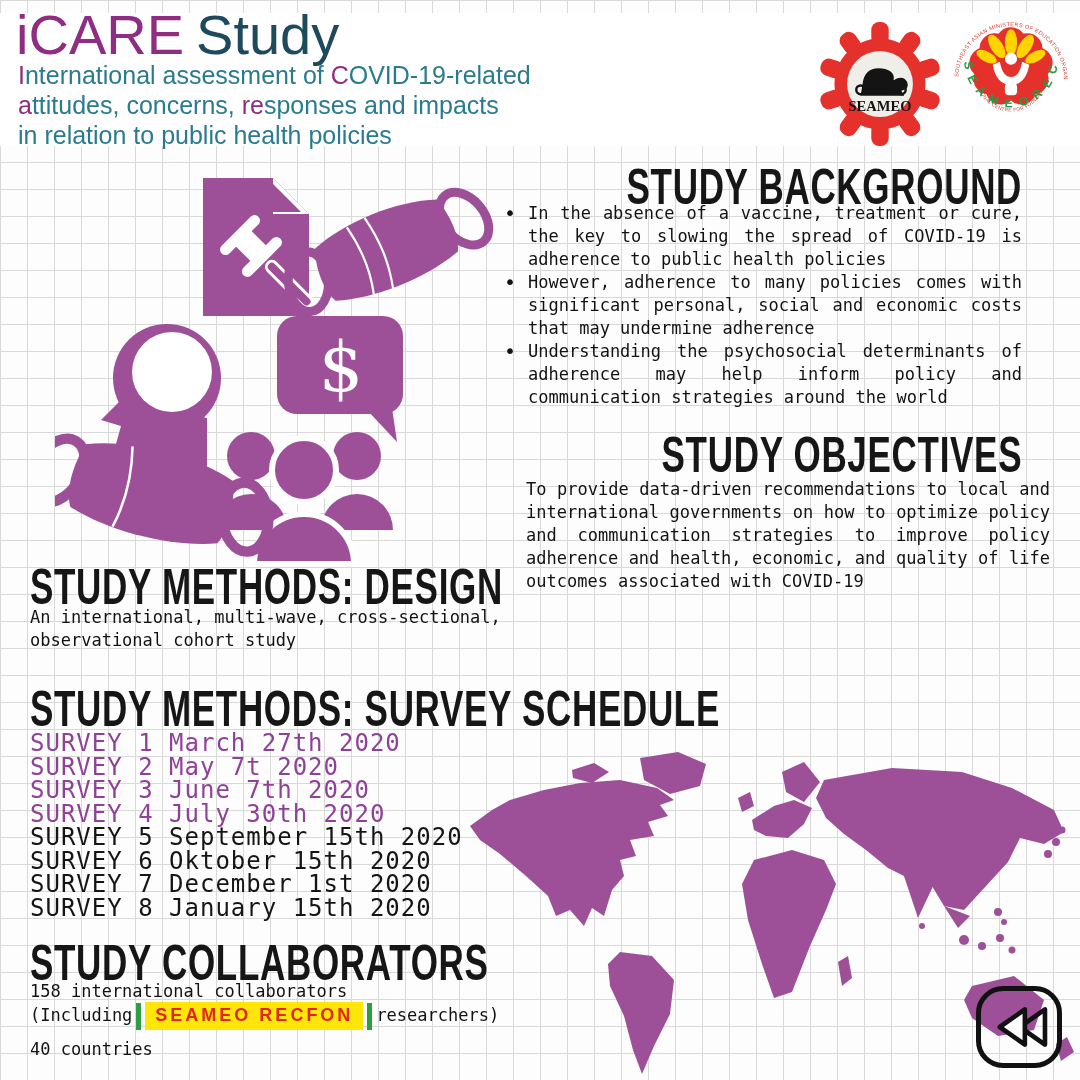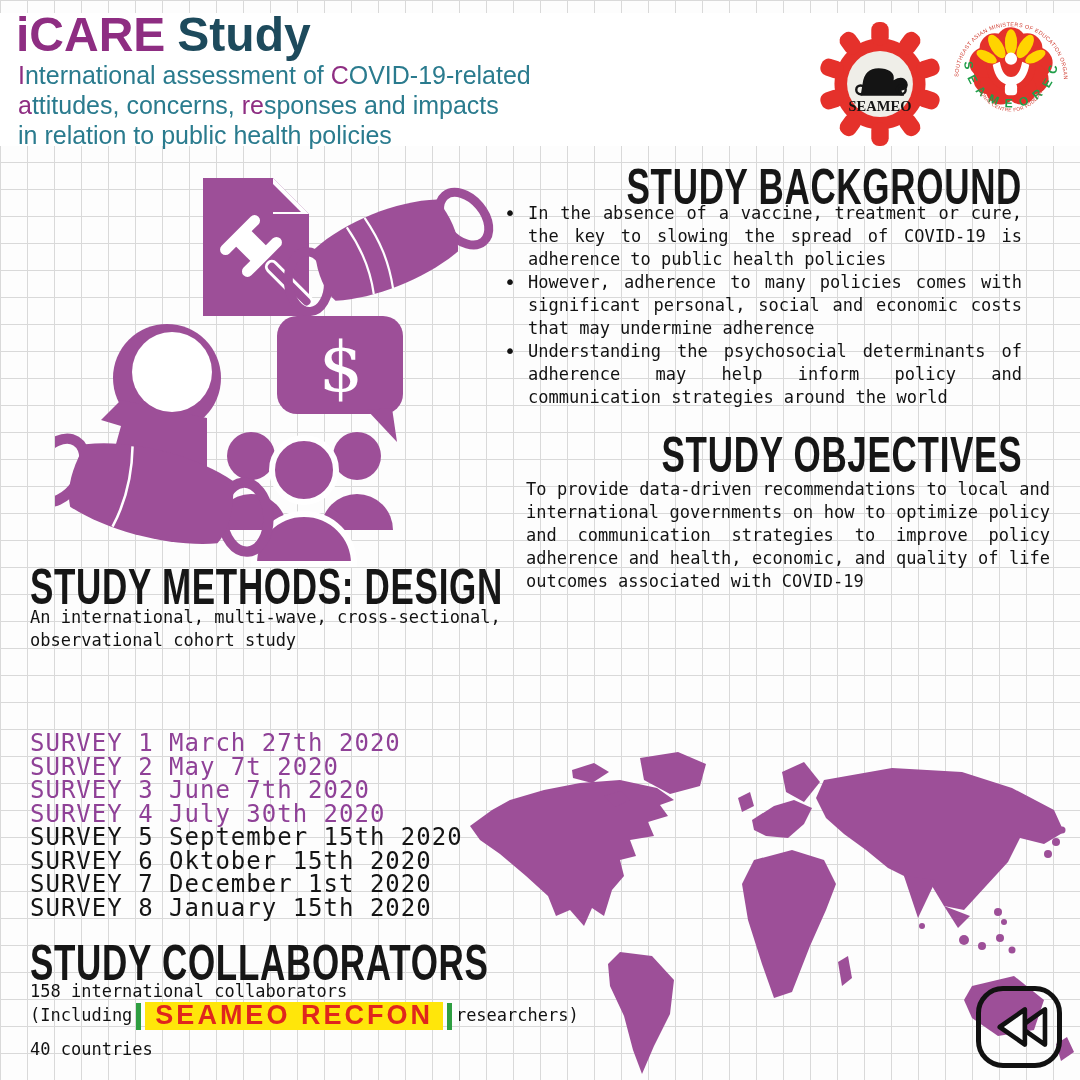--- a/index.html
+++ b/index.html
@@ -8,21 +8,21 @@
     position:relative;width:1080px;height:1080px;
     background-color:#fdfdfd;
     background-image:
       linear-gradient(to right,#d9d9d9 1px,transparent 1px),
       linear-gradient(to bottom,#d9d9d9 1px,transparent 1px);
     background-size:27px 27px;
     font-family:"DejaVu Sans Mono",monospace;color:#121212;
   }
   .band{position:absolute;left:0;top:13px;width:1080px;height:133px;background:#ffffff;}
   .title{position:absolute;left:16px;top:10px;font-family:"Liberation Sans",sans-serif;
-    font-weight:700;font-size:48px;line-height:50px;white-space:nowrap;}
+    font-weight:400;font-size:56px;line-height:50px;white-space:nowrap;}
   .title .p1{color:#8e2d82;}
   .title .p2{color:#1d4a5c;margin-left:12px;}
   .subtitle{position:absolute;left:18px;top:60px;font-family:"Liberation Sans",sans-serif;
     font-size:25px;line-height:30px;color:#2a7b8e;white-space:nowrap;}
   .subtitle .hl{color:#8e2d82;}
   .logo{position:absolute;}
   .heading{position:absolute;font-family:"Liberation Sans",sans-serif;font-weight:700;
     font-size:50px;line-height:50px;color:#161616;white-space:nowrap;}
   .heading>span{display:inline-block;transform:scaleX(0.70);letter-spacing:1px;}
   .h-left>span{transform-origin:0 50%;}
@@ -35,21 +35,21 @@
   .bullets li::before{content:"\2022";position:absolute;left:4px;top:0;font-size:20px;}
   .obj-body{position:absolute;left:526px;top:478px;width:524px;}
   .design-body{position:absolute;left:30px;top:606px;width:480px;}
   .survey-list{position:absolute;left:30px;top:732px;}
   .survey-row{font-family:"DejaVu Sans Mono",monospace;font-size:24px;line-height:23.5px;
     letter-spacing:1px;color:#151515;white-space:nowrap;}
   .survey-row.done{color:#8f4197;}
   .collab-line{position:absolute;left:30px;white-space:nowrap;}
   .gbar{display:inline-block;width:5px;height:27px;background:#2e9e41;vertical-align:middle;margin:0 4px;}
   .hl-box{display:inline-block;background:#ffe60a;color:#e0261d;font-family:"Liberation Sans",sans-serif;
-    font-weight:800;font-size:27px;letter-spacing:3px;padding:2px 10px 3px 10px;vertical-align:middle;}
+    font-weight:800;font-size:18px;letter-spacing:3px;padding:2px 10px 3px 10px;vertical-align:middle;}
   .rewind{position:absolute;left:976px;top:986px;width:86px;height:82px;border:5.5px solid #111;
     border-radius:27px;box-sizing:border-box;display:flex;align-items:center;justify-content:center;background:transparent;}
 </style>
 </head>
 <body>
 
 <div class="canvas">
 
   <div class="band"></div>
 
@@ -193,20 +193,21 @@
     <li>However, adherence to many policies comes with significant personal, social and economic costs that may undermine adherence</li>
     <li>Understanding the psychosocial determinants of adherence may help inform policy and communication strategies around the world</li>
   </ul>
 
   <div class="heading h-right" style="right:58px;top:430px;"><span>STUDY OBJECTIVES</span></div>
   <div class="obj-body mono just">To provide data-driven recommendations to local and international governments on how to optimize policy and communication strategies to improve policy adherence and health, economic, and quality of life outcomes associated with COVID-19</div>
 
   <div class="heading h-left" style="left:30px;top:562px;"><span>STUDY METHODS: DESIGN</span></div>
   <div class="design-body mono">An international, multi-wave, cross-sectional, observational cohort study</div>
 
+  <div class="heading h-left" style="left:30px;top:684px;"><span>STUDY METHODS: SURVEY SCHEDULE</span></div>
   <div class="survey-list">
     <div class="survey-row done">SURVEY 1 March 27th 2020</div>
     <div class="survey-row done">SURVEY 2 May 7t 2020</div>
     <div class="survey-row done">SURVEY 3 June 7th 2020</div>
     <div class="survey-row done">SURVEY 4 July 30th 2020</div>
     <div class="survey-row">SURVEY 5 September 15th 2020</div>
     <div class="survey-row">SURVEY 6 Oktober 15th 2020</div>
     <div class="survey-row">SURVEY 7 December 1st 2020</div>
     <div class="survey-row">SURVEY 8 January 15th 2020</div>
   </div>

